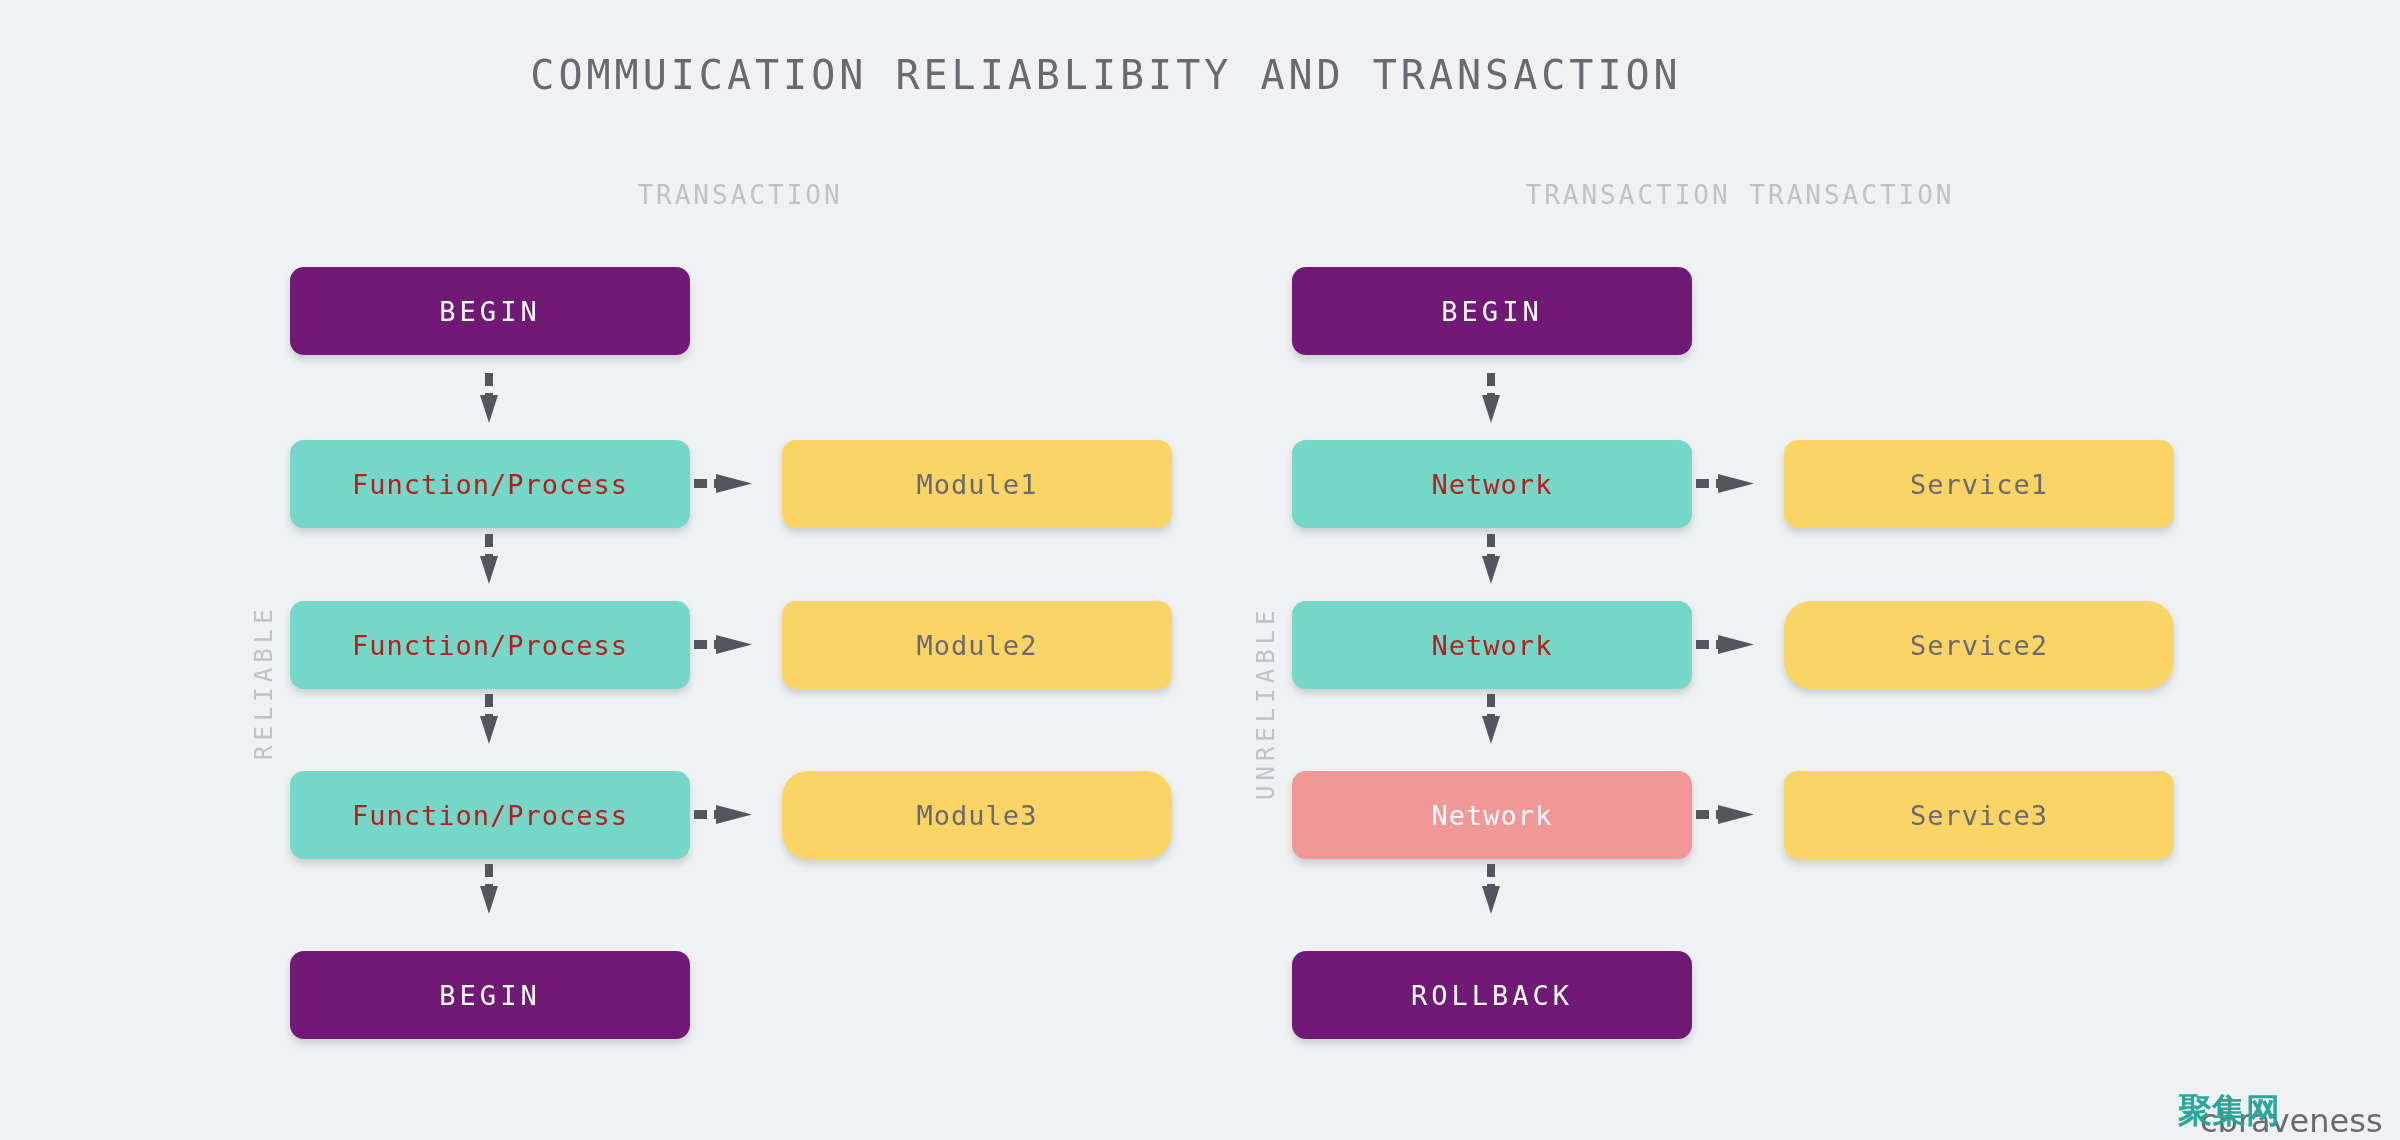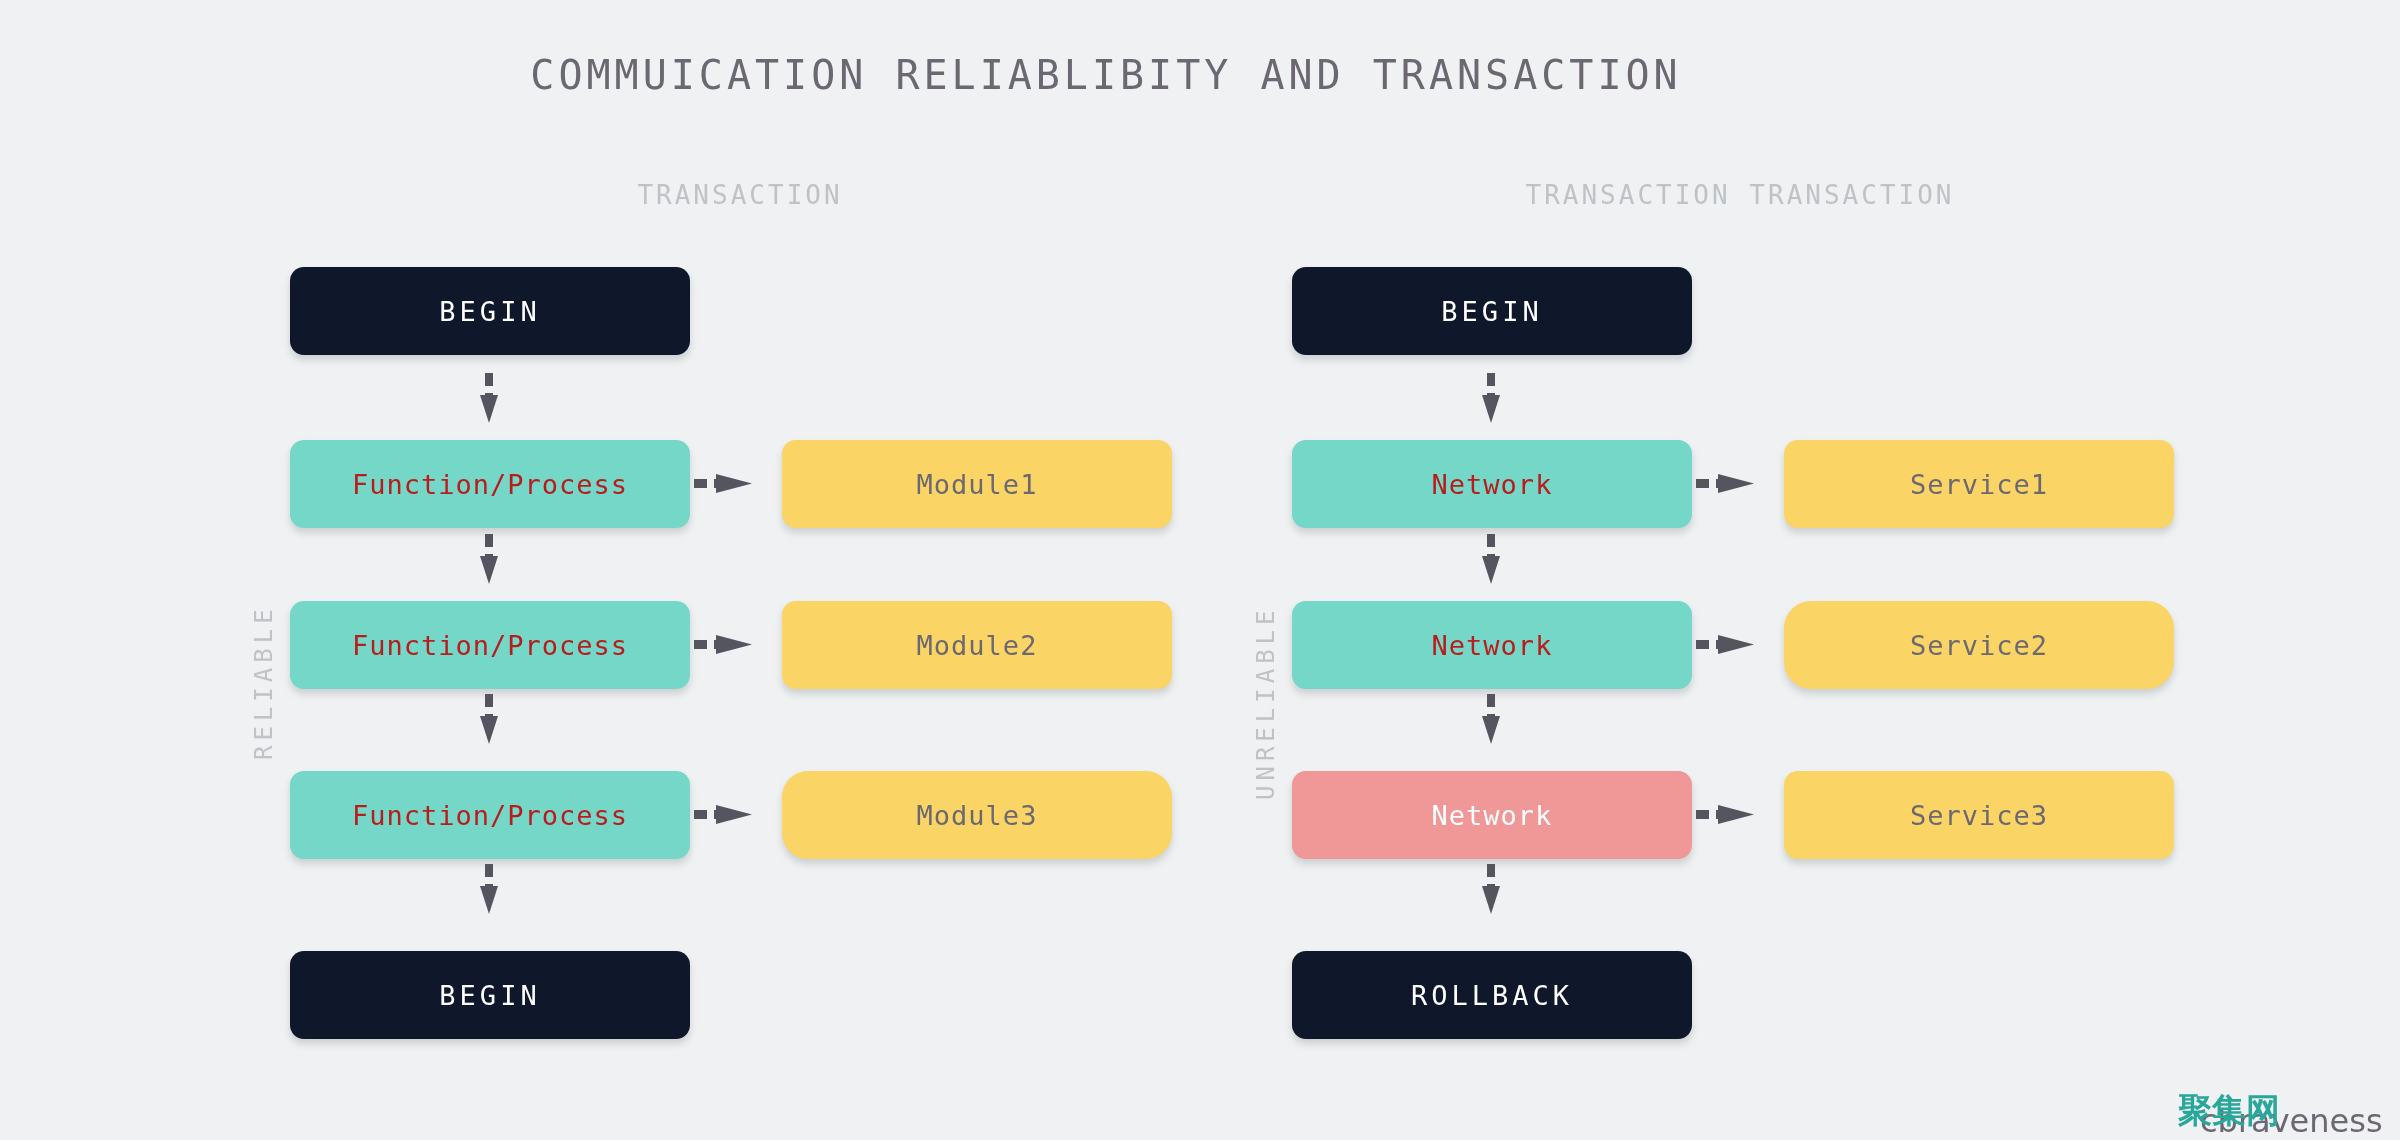--- a/index.html
+++ b/index.html
@@ -66,21 +66,21 @@
     align-items: center;
     justify-content: center;
     box-sizing: border-box;
     font-family: "DejaVu Sans Mono", "Liberation Mono", monospace;
   }
   .node span {
     font-size: 27px;
     letter-spacing: 1px;
     white-space: nowrap;
   }
-  .node.dark   { background: #0f172a; }
+  .node.dark   { background: #701a75; }
   .node.dark span   { color: #ffffff; }
   .node.teal   { background: #74d7c8; }
   .node.teal span   { color: #b91c1c; }
   .node.salmon { background: #f09797; }
   .node.salmon span { color: #ffffff; }
   .node.yellow { background: #fad465; margin-left: 32px; }
   .node.yellow span { color: #6b6872; }
 
   .node.endcap span { letter-spacing: 4px; }
 

